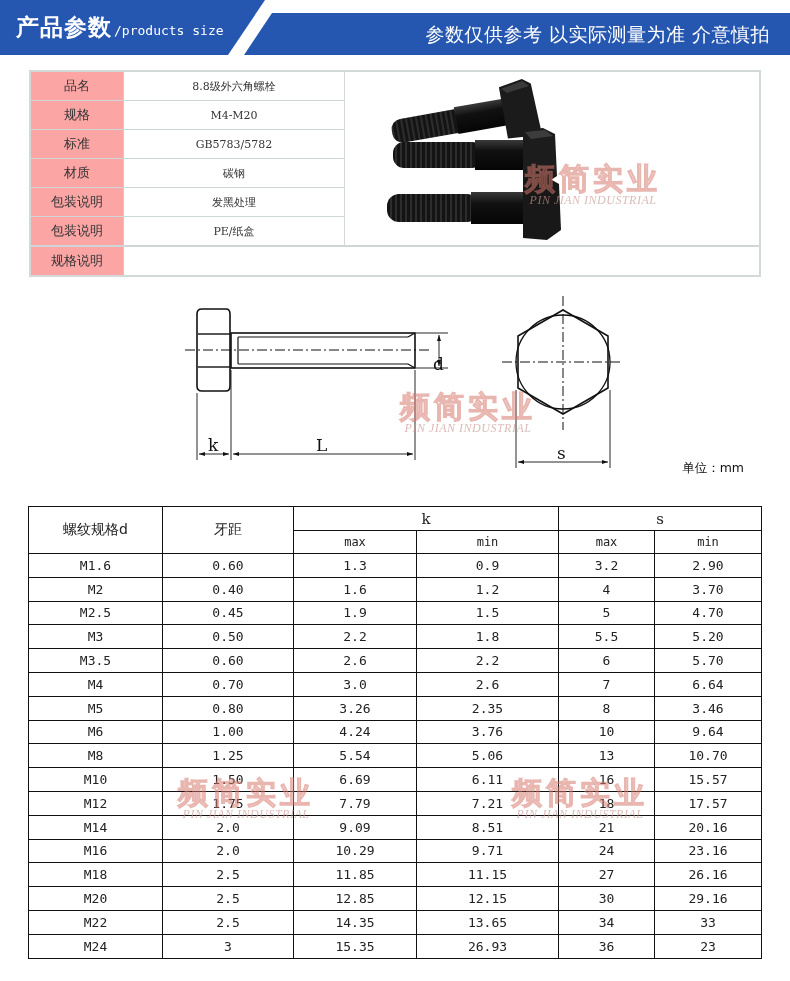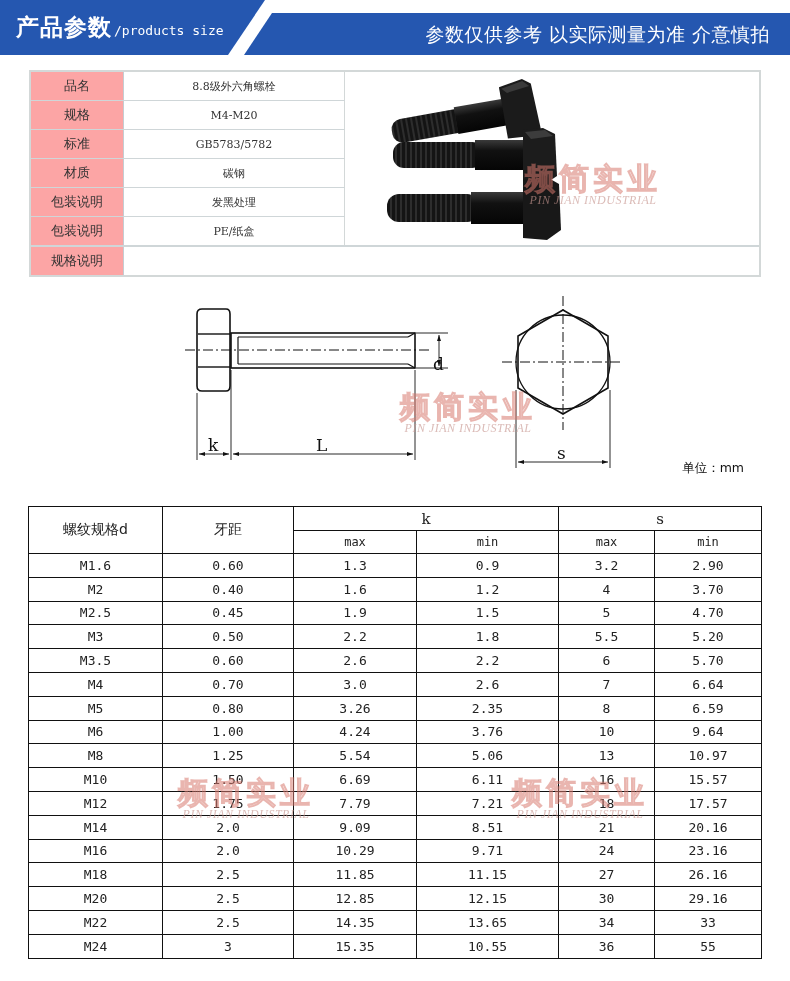--- a/index.html
+++ b/index.html
@@ -246,37 +246,37 @@
         <td>2.6</td>
         <td>7</td>
         <td>6.64</td>
       </tr>
       <tr>
         <td>M5</td>
         <td>0.80</td>
         <td>3.26</td>
         <td>2.35</td>
         <td>8</td>
-        <td>6.59</td>
+        <td>3.46</td>
       </tr>
       <tr>
         <td>M6</td>
         <td>1.00</td>
         <td>4.24</td>
         <td>3.76</td>
         <td>10</td>
         <td>9.64</td>
       </tr>
       <tr>
         <td>M8</td>
         <td>1.25</td>
         <td>5.54</td>
         <td>5.06</td>
         <td>13</td>
-        <td>10.97</td>
+        <td>10.70</td>
       </tr>
       <tr>
         <td>M10</td>
         <td>1.50</td>
         <td>6.69</td>
         <td>6.11</td>
         <td>16</td>
         <td>15.57</td>
       </tr>
       <tr>
@@ -324,23 +324,23 @@
         <td>2.5</td>
         <td>14.35</td>
         <td>13.65</td>
         <td>34</td>
         <td>33</td>
       </tr>
       <tr>
         <td>M24</td>
         <td>3</td>
         <td>15.35</td>
-        <td>10.55</td>
+        <td>26.93</td>
         <td>36</td>
-        <td>55</td>
+        <td>23</td>
       </tr>
     </tbody>
 </table>
 
 <div class="wm" style="left:178px;top:778px;">
   <div class="cn">频简实业</div>
   <div class="en">PIN JIAN INDUSTRIAL</div>
 </div>
 <div class="wm" style="left:512px;top:778px;">
   <div class="cn">频简实业</div>

